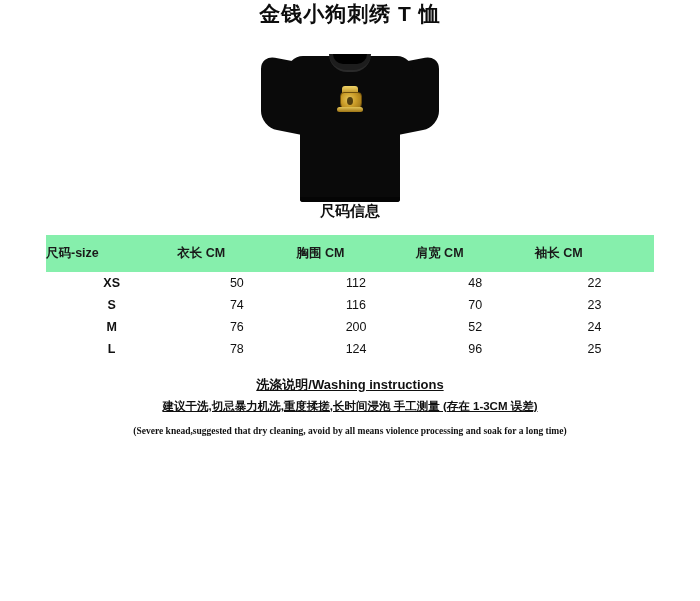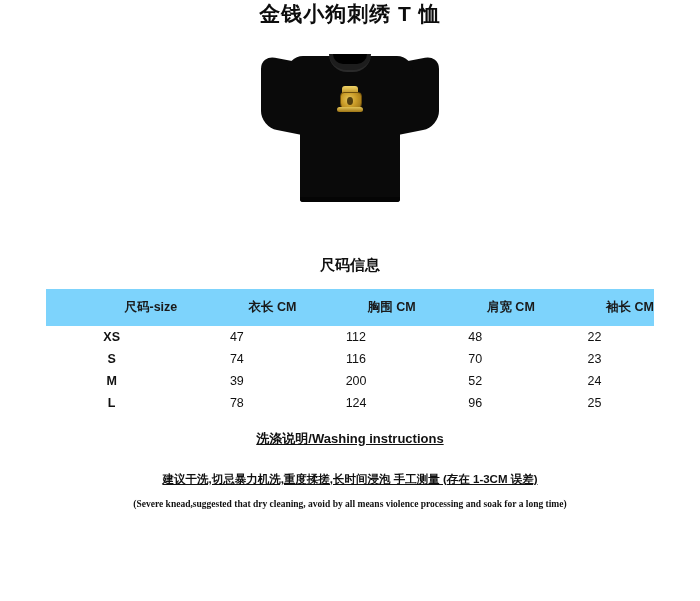--- a/index.html
+++ b/index.html
@@ -149,34 +149,33 @@
     width: 26px;
     height: 5px;
     background: linear-gradient(180deg, #e3c356 0%, #9d7415 100%);
     border-radius: 3px;
   }
 
   .size-heading {
     text-align: center;
     font-size: 15px;
     font-weight: bold;
-    margin-top: 54px;
     color: #111;
   }
   table.size-table {
     width: 608px;
     margin: 14px auto 0 auto;
     border-collapse: collapse;
     font-size: 12.5px;
   }
   table.size-table thead th {
-    background: #7dd3fc;
+    background: #86efac;
     font-weight: bold;
     padding: 10px 0;
-    text-align: right;
+    text-align: left;
     color: #1a1a1a;
     font-size: 12.5px;
   }
   table.size-table tbody td {
     padding: 4px 0;
     text-align: center;
     color: #111;
   }
   table.size-table tbody td.sizecol {
     font-weight: bold;
@@ -184,21 +183,21 @@
   .wash-title {
     text-align: center;
     margin-top: 16px;
     font-size: 13px;
     font-weight: bold;
     text-decoration: underline;
     color: #111;
   }
   .wash-cn {
     text-align: center;
-    margin-top: 24px;
+    margin-top: 5px;
     font-size: 11.5px;
     font-weight: bold;
     text-decoration: underline;
     color: #111;
   }
   .wash-en {
     text-align: center;
     margin-top: 12px;
     font-size: 9.5px;
     font-weight: bold;
@@ -239,35 +238,35 @@
         <th>尺码-size</th>
         <th>衣长 CM</th>
         <th>胸围 CM</th>
         <th>肩宽 CM</th>
         <th>袖长 CM</th>
       </tr>
     </thead>
     <tbody>
       <tr>
         <td class="sizecol">XS</td>
-        <td>47</td>
+        <td>50</td>
         <td>112</td>
         <td>48</td>
         <td>22</td>
       </tr>
       <tr>
         <td class="sizecol">S</td>
         <td>74</td>
         <td>116</td>
         <td>70</td>
         <td>23</td>
       </tr>
       <tr>
         <td class="sizecol">M</td>
-        <td>39</td>
+        <td>76</td>
         <td>200</td>
         <td>52</td>
         <td>24</td>
       </tr>
       <tr>
         <td class="sizecol">L</td>
         <td>78</td>
         <td>124</td>
         <td>96</td>
         <td>25</td>

